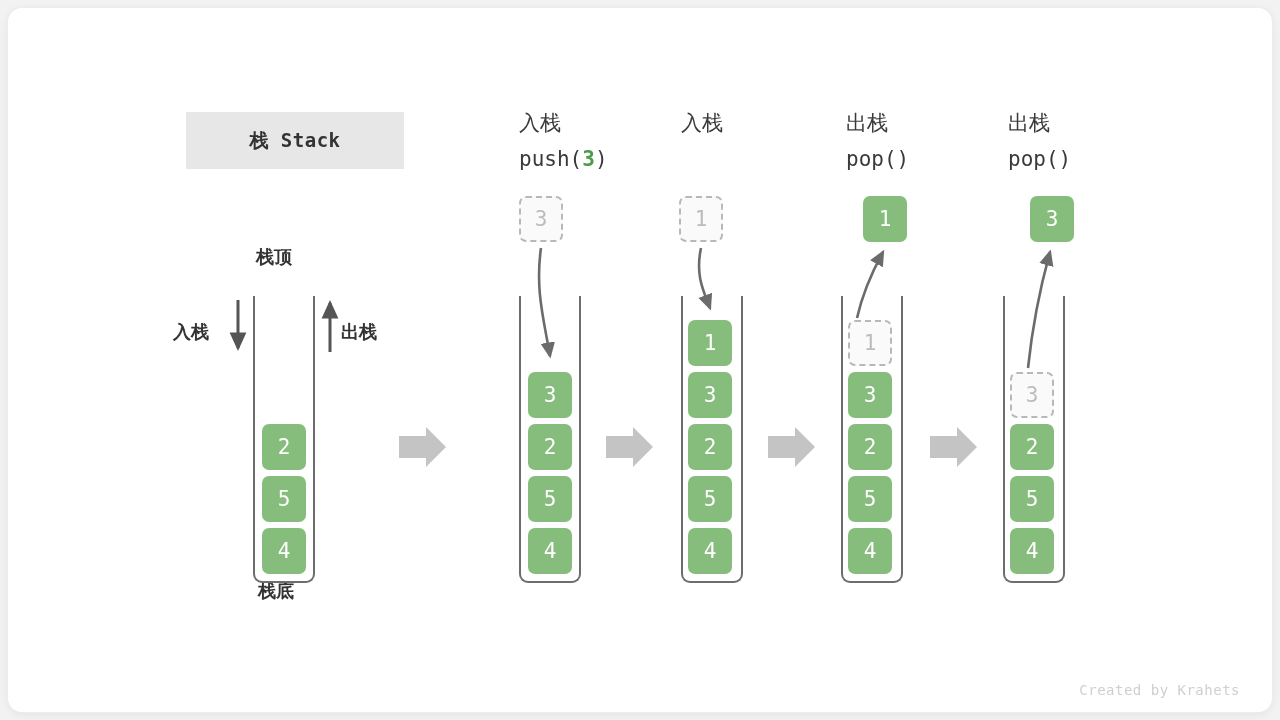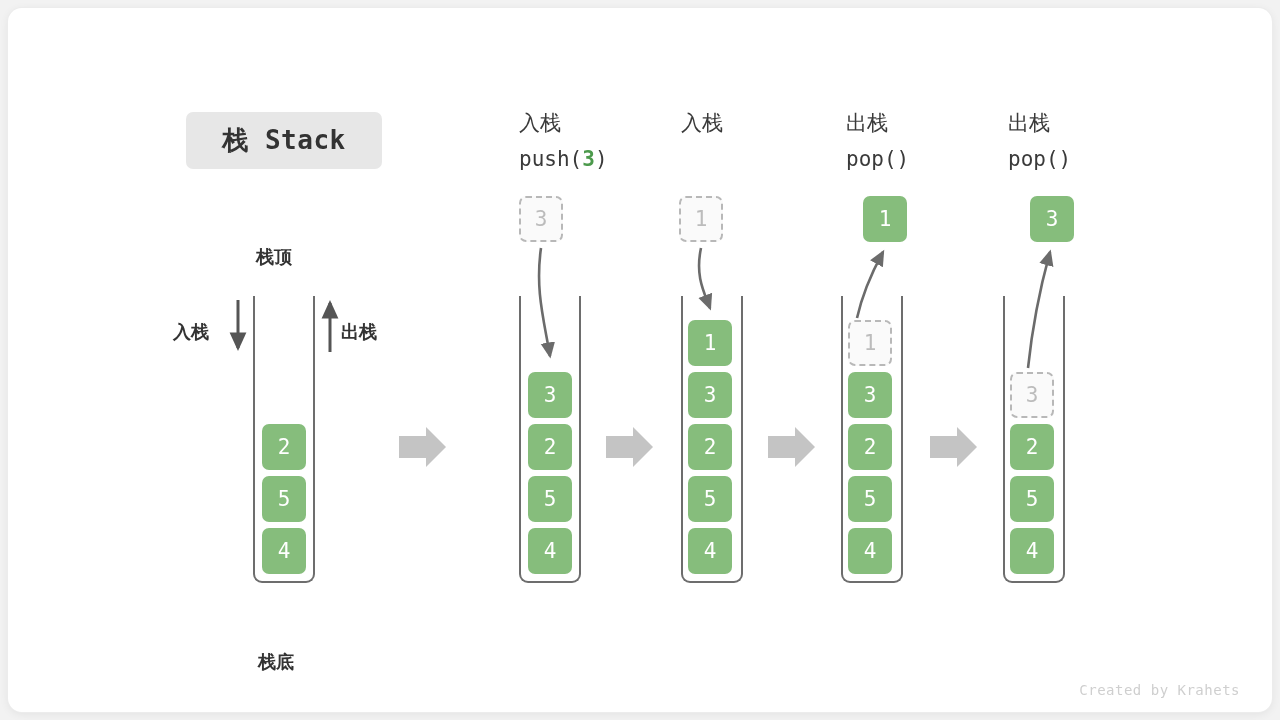--- a/index.html
+++ b/index.html
@@ -28,29 +28,29 @@
     background: #ffffff;
     border-radius: 14px;
     box-shadow: 0 0 0 1px #ececec, 0 2px 10px rgba(0,0,0,0.07);
   }
 
   
   .title-chip {
     position: absolute;
     left: 186px;
     top: 112px;
-    width: 196px;
+    width: 218px;
     height: 57px;
     background: #e7e7e7;
-    border-radius: 7px;
+    border-radius: 0;
     display: flex;
     align-items: center;
     justify-content: center;
     font-family: "DejaVu Sans Mono", monospace;
-    font-size: 26px;
+    font-size: 19px;
     font-weight: bold;
     color: #333333;
     letter-spacing: 0.5px;
   }
 
   
   .cjk-label {
     position: absolute;
     font-family: "DejaVu Sans", sans-serif;
     font-weight: bold;
@@ -140,21 +140,21 @@
 </style>
 </head>
 <body>
 
 <div id="canvas">
   <div class="card"></div>
 
   <div class="title-chip">栈 Stack</div>
 
   <div class="cjk-label" style="left:256px; top:245px;">栈顶</div>
-  <div class="cjk-label" style="left:258px; top:650px;">栈底</div>
+  <div class="cjk-label" style="left:258px; top:579px;">栈底</div>
   <div class="cjk-label" style="left:173px; top:320px;">入栈</div>
   <div class="cjk-label" style="left:341px; top:320px;">出栈</div>
 
   <div class="col-head" style="left:519px; top:105px;">
     <span class="cn">入栈</span>
     <span class="code"><span>push(</span><span class="num">3</span><span>)</span></span>
   </div>
 
   <div class="col-head" style="left:681px; top:105px;">
     <span class="cn">入栈</span>

